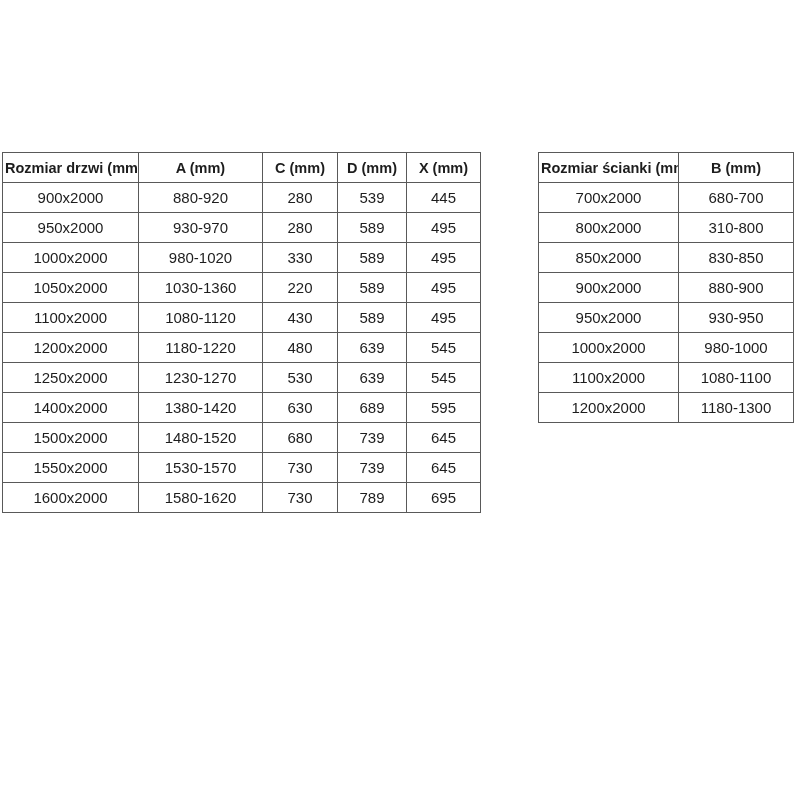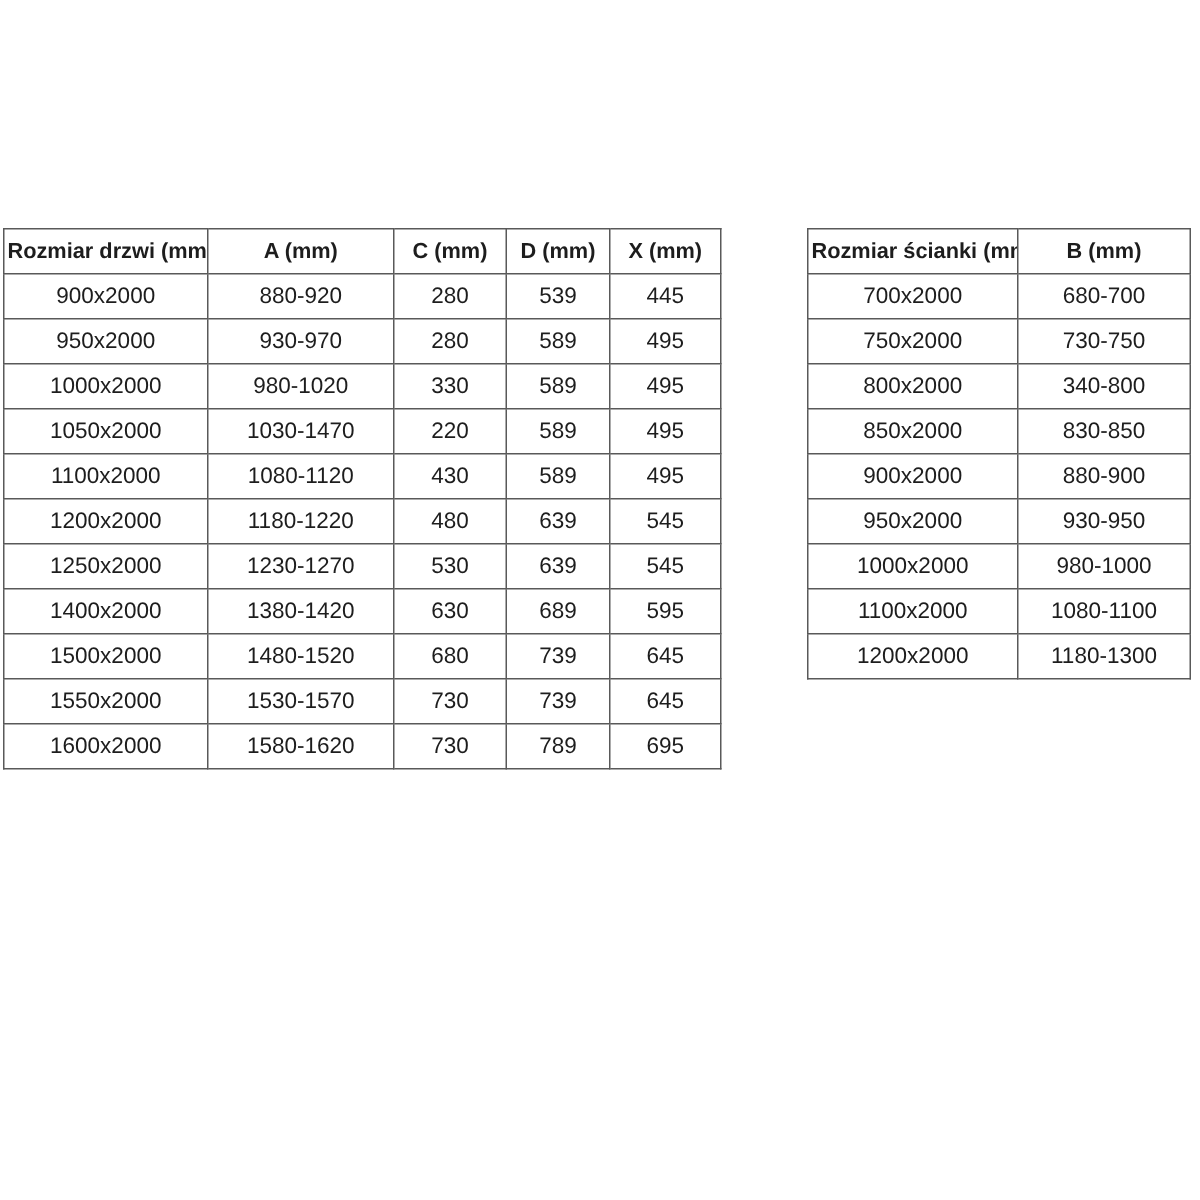--- a/index.html
+++ b/index.html
@@ -75,21 +75,21 @@
         </tr>
         <tr>
           <td>1000x2000</td>
           <td>980-1020</td>
           <td>330</td>
           <td>589</td>
           <td>495</td>
         </tr>
         <tr>
           <td>1050x2000</td>
-          <td>1030-1470</td>
+          <td>1030-1360</td>
           <td>220</td>
           <td>589</td>
           <td>495</td>
         </tr>
         <tr>
           <td>1100x2000</td>
           <td>1080-1120</td>
           <td>430</td>
           <td>589</td>
           <td>495</td>
@@ -149,26 +149,22 @@
           <th>Rozmiar ścianki (mm)</th>
           <th>B (mm)</th>
         </tr>
     </thead>
     <tbody>
         <tr>
           <td>700x2000</td>
           <td>680-700</td>
         </tr>
         <tr>
-          <td>750x2000</td>
-          <td>730-750</td>
-        </tr>
-        <tr>
           <td>800x2000</td>
-          <td>340-800</td>
+          <td>310-800</td>
         </tr>
         <tr>
           <td>850x2000</td>
           <td>830-850</td>
         </tr>
         <tr>
           <td>900x2000</td>
           <td>880-900</td>
         </tr>
         <tr>

